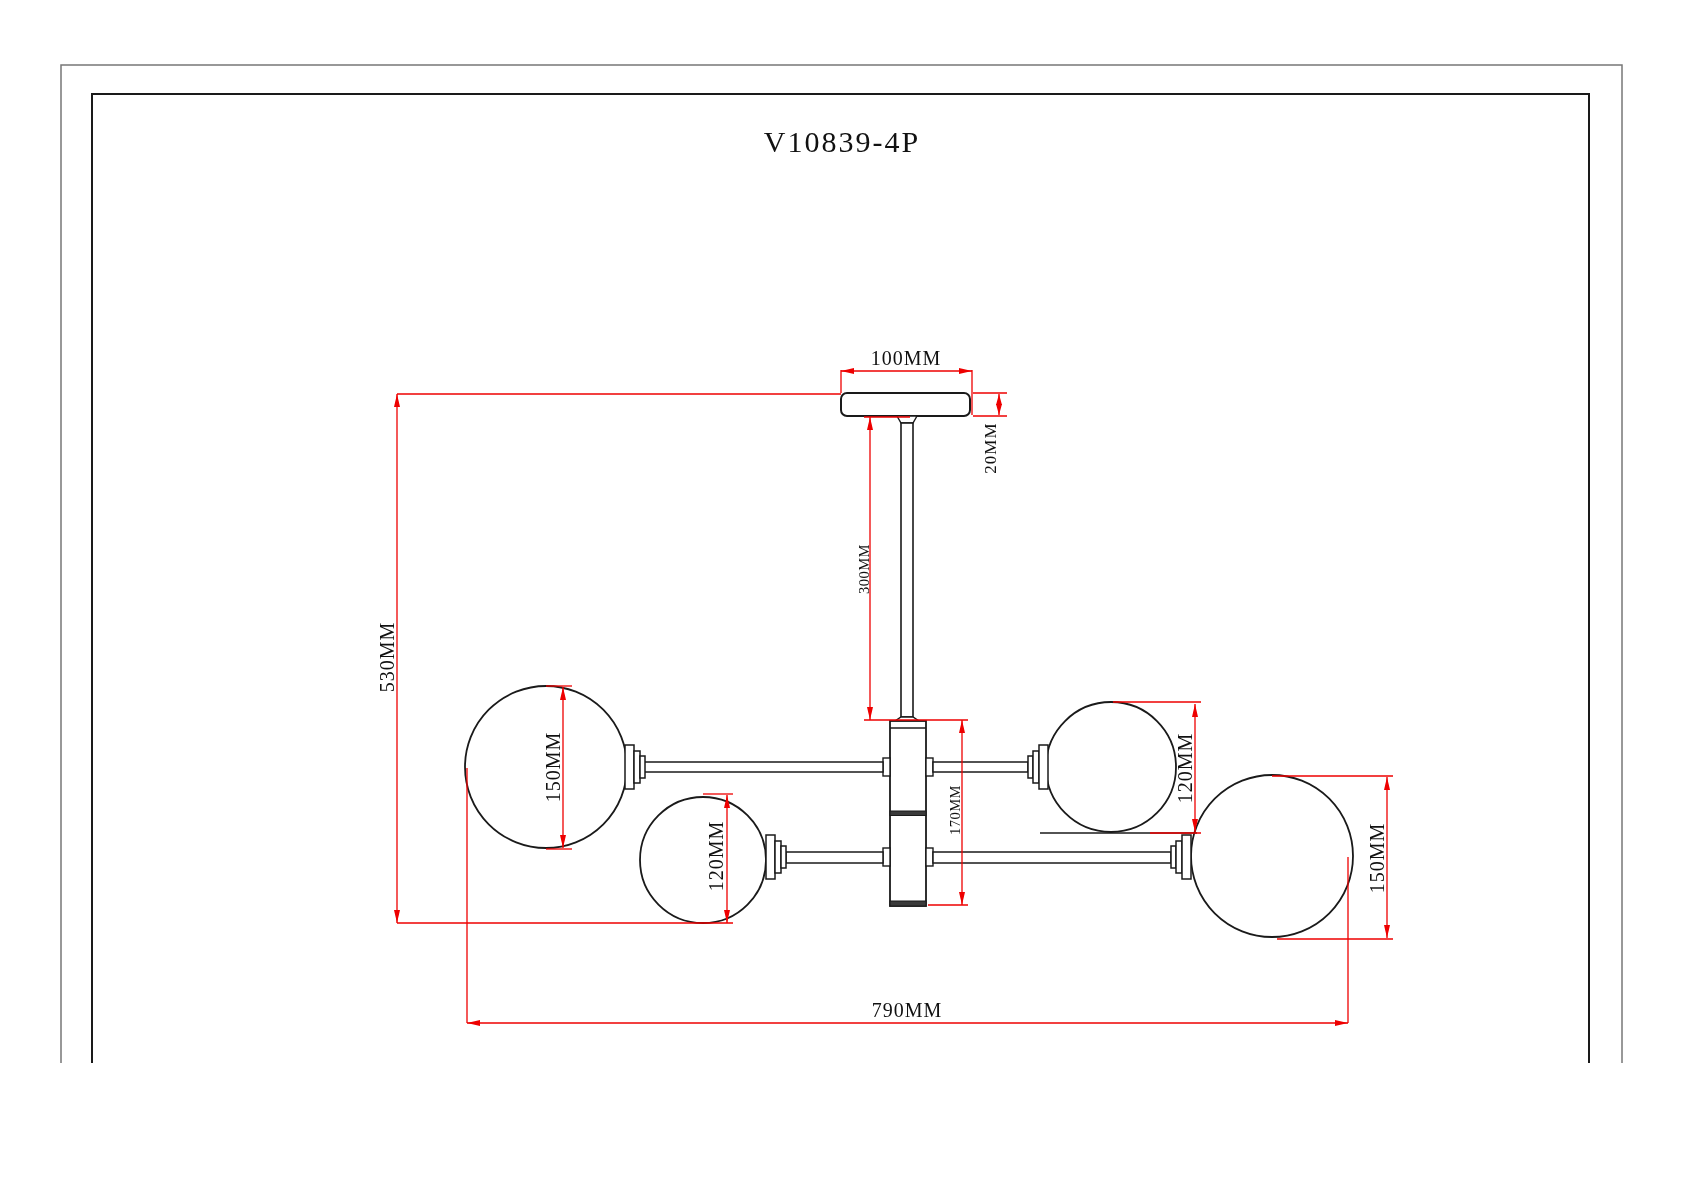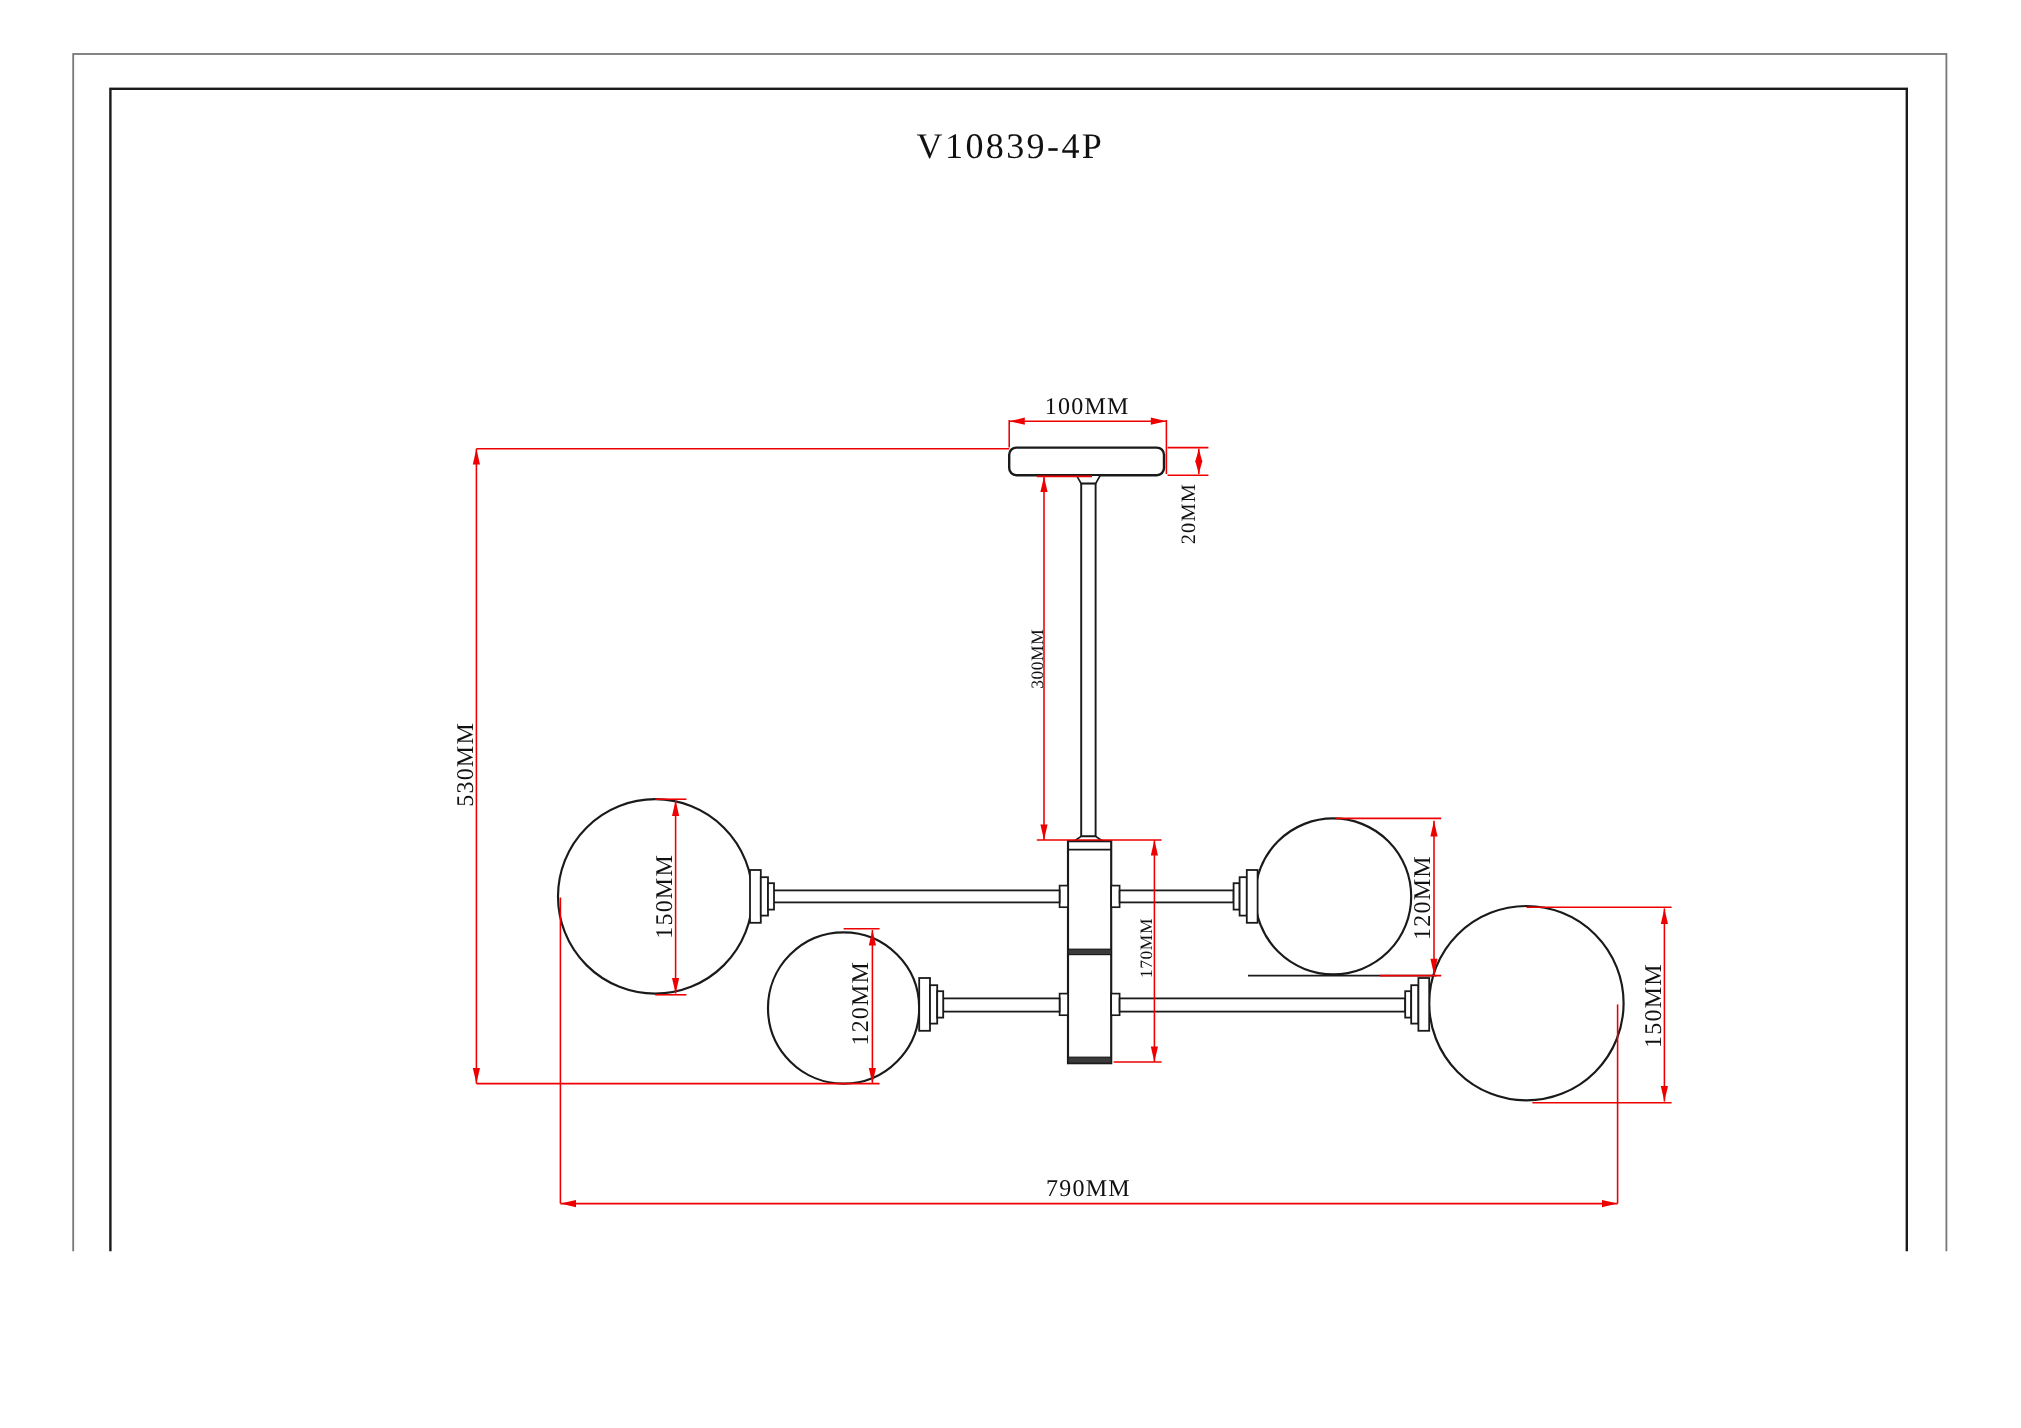--- a/index.html
+++ b/index.html
@@ -1,17 +1,17 @@
 <!DOCTYPE html>
 <html><head>
 <meta charset="utf-8">
 <style>
   html,body{margin:0;padding:0;background:#ffffff;}
   #page{position:relative;width:1684px;height:1043px;background:#ffffff;overflow:hidden;
-        font-family:"Liberation Serif","DejaVu Serif",serif;}
+        font-family:"Liberation Serif","DejaVu Serif",serif;margin-top:20px;}
   svg{position:absolute;left:0;top:0;}
   .blk{stroke:#1a1a1a;fill:#ffffff;}
   .blk-line{stroke:#1a1a1a;fill:none;}
   .blk-fill{fill:#3a3a3a;stroke:#1a1a1a;stroke-width:1;}
   .red{stroke:#ee0000;fill:none;stroke-width:1.3;}
   .red-arrow{fill:#ee0000;stroke:none;}
   .dim-text{fill:#111111;font-family:"Liberation Serif","DejaVu Serif",serif;}
   .t20{font-size:20px;letter-spacing:1px;}
   .t17{font-size:17px;letter-spacing:1px;}
   .t14{font-size:14.5px;letter-spacing:0.5px;}

